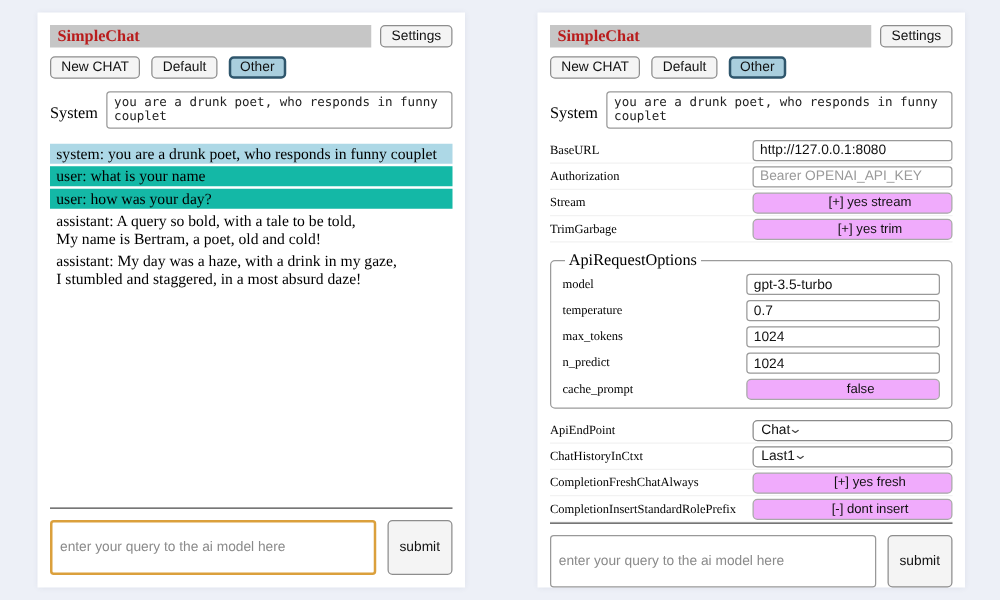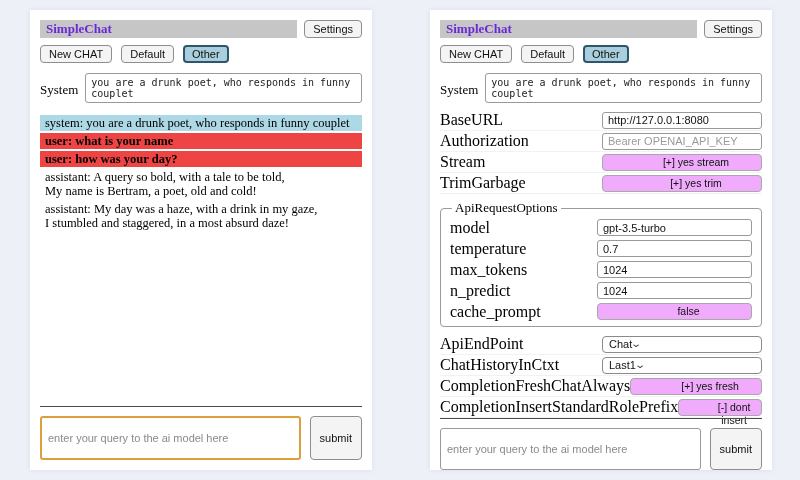--- a/index.html
+++ b/index.html
@@ -9,47 +9,47 @@
     font-family:"Liberation Serif", serif;
   }
   .page { display:flex; justify-content:space-between; padding:10px 28px 10px 30px; height:460px; box-sizing:content-box; }
   .panel {
     width:342px; background:#ffffff; padding:10px; box-sizing:border-box;
     display:flex; flex-direction:column;
     box-shadow:0 0 5px rgba(60,70,110,0.10);
   }
   
   .hdr { display:flex; align-items:center; gap:7px; }
-  .titlebar { flex:1; background:#c6c6c6; color:#6d28d9; font-weight:bold; font-size:13px; padding:2px 6px; height:14px; line-height:14px; }
+  .titlebar { flex:1; background:#c6c6c6; color:#b91c1c; font-weight:bold; font-size:13px; padding:2px 6px; height:14px; line-height:14px; }
   .btn {
     font-family:"Liberation Sans", sans-serif; font-size:11px; color:#111;
     background:#f4f4f4; border:1px solid #8d8d8d; border-radius:4px; padding:2px 8px; cursor:pointer;
   }
   
   .sessions { margin-top:7px; display:flex; gap:9px; }
   .session-btn.selected { background:#a9cedd; border:2px solid #2f566c; padding:1px 7px; }
   
   .sysrow { margin-top:10px; display:flex; gap:7px; align-items:center; }
   .syslabel { font-size:13px; padding-top:3px; }
   .sysrow textarea {
     flex:1; height:30px; resize:none; box-sizing:border-box;
     font-family:"DejaVu Sans Mono", monospace; font-size:10px; color:#222;
     border:1px solid #999; border-radius:3px; padding:3px 5px; overflow:hidden;
   }
   
   .messages { margin-top:12px; font-size:12.5px; line-height:1.12; }
   .msg { padding:1px 5px; margin-bottom:2px; white-space:pre-line; }
   .msg-system { background:#add8e6; }
-  .msg-user { background:#ef4444;font-weight:bold; }
+  .msg-user { background:#14b8a6; }
   .msg-assistant { background:transparent; }
   
   .settings { margin-top:7px; }
   .srow { display:flex; justify-content:space-between; align-items:center; height:20px; border-bottom:1px solid #f2f2f2; }
   fieldset .srow { border-bottom:none; height:21px; }
-  .slabel { font-size:16px; color:#000; }
+  .slabel { font-size:10px; color:#000; }
   .sctrl-input {
     width:160px; height:17px; box-sizing:border-box;
     font-family:"Liberation Sans", sans-serif; font-size:11px; color:#111;
     border:1px solid #999; border-radius:3px; padding:1px 5px;
   }
   .sctrl-input::placeholder { color:#9a9a9a; }
   .rbtn {
     width:160px; height:17px; box-sizing:border-box;
     font-family:"Liberation Sans", sans-serif; font-size:10.5px; color:#111;
     background:#f0abfc; border:1px solid #a8a8a8; border-radius:4px; cursor:pointer; line-height:13px;padding-left:34px;

